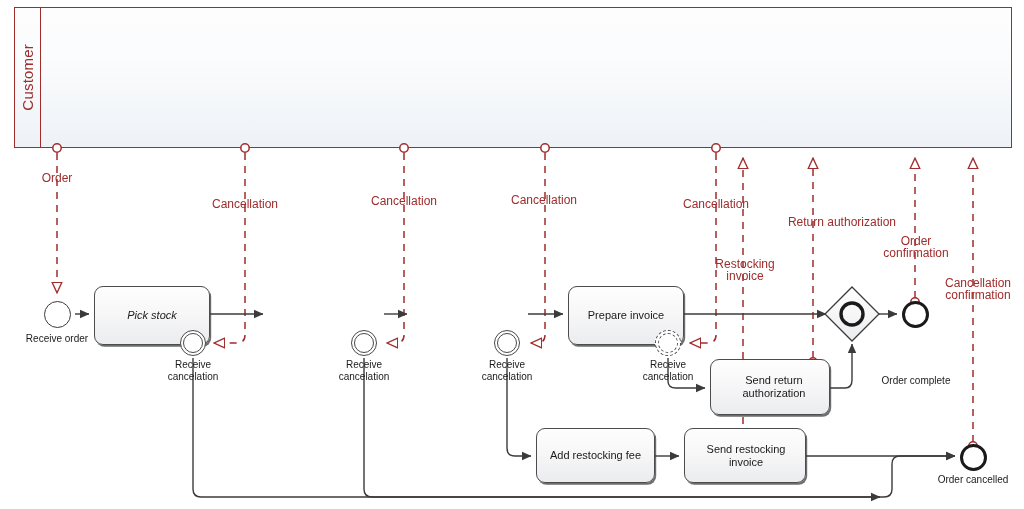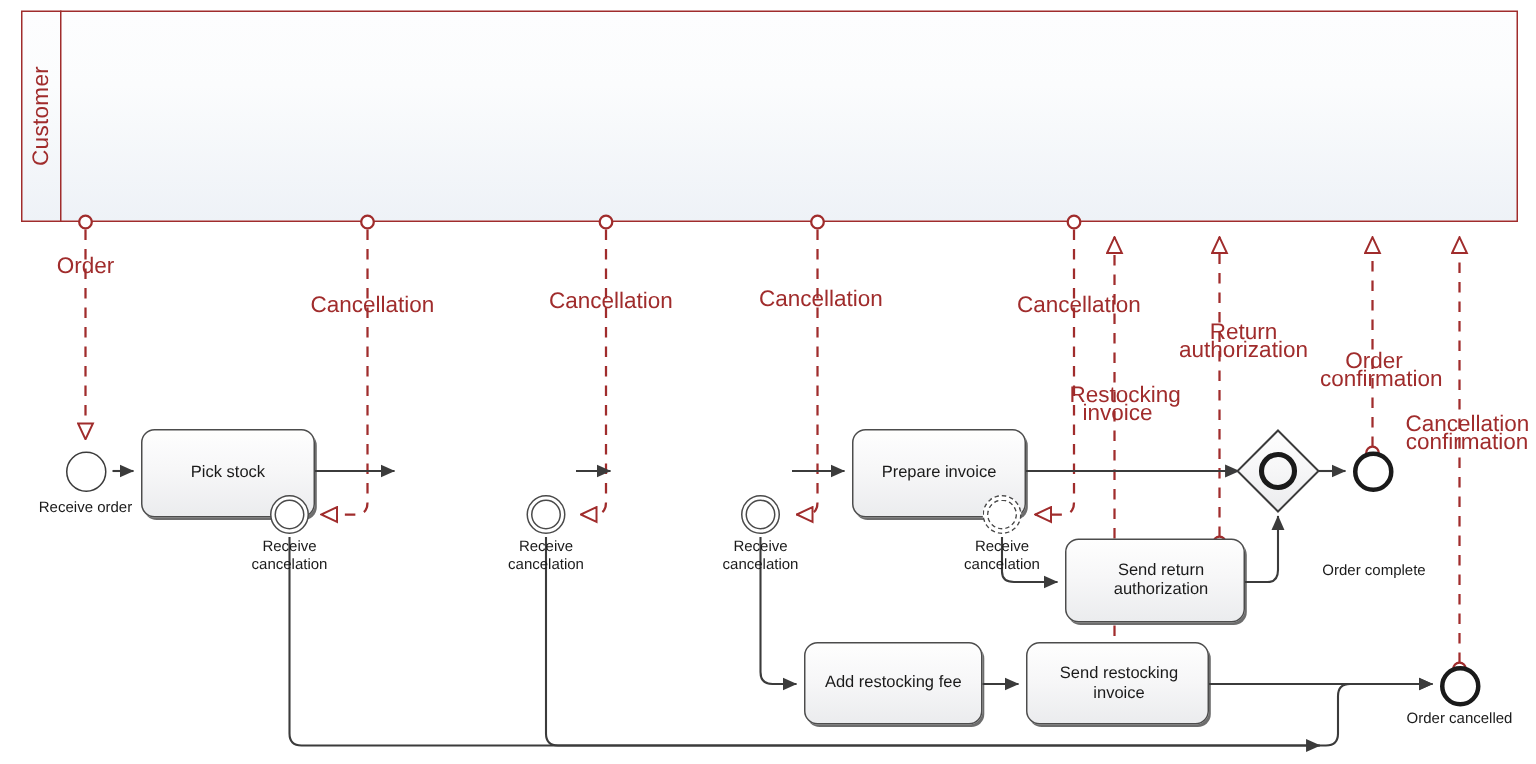--- a/index.html
+++ b/index.html
@@ -66,21 +66,21 @@
     border:1.3px solid #4a4a4a;border-radius:50%;
   }
   .boundary-event.non-interrupting{border-style:dashed;}
   .boundary-event.non-interrupting .inner-ring{border-style:dashed;}
 
   
   .lbl{
     position:absolute;text-align:center;white-space:pre-line;
     font-size:10px;line-height:12px;color:#1a1a1a;
   }
-  .lbl.msg{color:#a02c2c;font-size:15px;line-height:12px;}
+  .lbl.msg{color:#a02c2c;font-size:12px;line-height:12px;}
   .lbl.evt{font-size:10px;line-height:12px;color:#1a1a1a;}
 </style>
 </head>
 <body>
 
 <div id="canvas">
 
   <div class="pool" style="left:14px;top:7px;width:998px;height:141px;">
   </div>
   <div class="pool-header" style="left:14px;top:7px;width:27px;height:141px;">
@@ -198,21 +198,21 @@
     <g transform="translate(713,364)">
       <rect x="0" y="0" width="17" height="12.5" rx="1.4" fill="#2b2b2b"></rect>
       <path d="M 1 1.2 L 8.5 7.4 L 16 1.2" fill="none" stroke="#ffffff" stroke-width="1.5"></path>
     </g>
     <g transform="translate(687,432)">
       <rect x="0" y="0" width="17" height="12.5" rx="1.4" fill="#2b2b2b"></rect>
       <path d="M 1 1.2 L 8.5 7.4 L 16 1.2" fill="none" stroke="#ffffff" stroke-width="1.5"></path>
     </g>
   </svg>
 
-  <div class="task" style="left:94px;top:286px;width:116px;height:59px;">
+  <div class="task" style="left:94px;top:286px;width:116px;height:59px;font-style:italic;">
     <span class="task-label">Pick stock</span>
   </div>
 
 
 
   <div class="task" style="left:568px;top:286px;width:116px;height:59px;">
     <span class="task-label">Prepare invoice</span>
   </div>
 
   <div class="task" style="left:710px;top:359px;width:120px;height:56px;">
@@ -260,19 +260,19 @@
   <div class="lbl evt" style="left:628px;top:359px;width:80px;">Receive
 cancelation</div>
 
   <div class="lbl msg" style="left:27px;top:172px;width:60px;">Order</div>
   <div class="lbl msg" style="left:207px;top:198px;width:76px;">Cancellation</div>
   <div class="lbl msg" style="left:366px;top:195px;width:76px;">Cancellation</div>
   <div class="lbl msg" style="left:506px;top:194px;width:76px;">Cancellation</div>
   <div class="lbl msg" style="left:678px;top:198px;width:76px;">Cancellation</div>
   <div class="lbl msg" style="left:713px;top:258px;width:64px;">Restocking
 invoice</div>
-  <div class="lbl msg" style="left:762px;top:216px;width:134px;">Return authorization</div>
+  <div class="lbl msg" style="left:762px;top:216px;width:134px;text-align:right;">Return authorization</div>
   <div class="lbl msg" style="left:880px;top:235px;width:72px;">Order
 confirmation</div>
   <div class="lbl msg" style="left:937px;top:277px;width:82px;">Cancellation
 confirmation</div>
 
 </div>
 
 </body></html>

